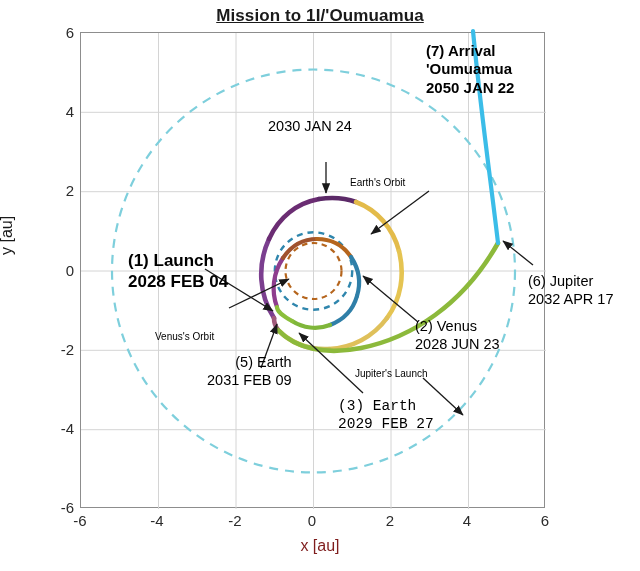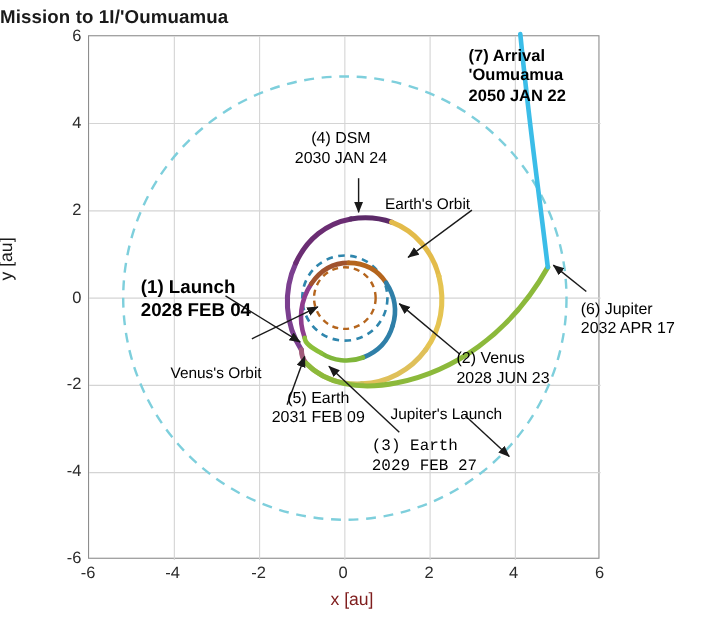--- a/index.html
+++ b/index.html
@@ -6,22 +6,23 @@
   body{
     width:640px;height:571px;
     background:#ffffff;
     font-family:"Liberation Sans", sans-serif;
     position:relative;
     overflow:hidden;
   }
   #chart-root{position:absolute;left:0;top:0;width:640px;height:571px;}
   .title{
     position:absolute;left:0;top:6px;width:640px;
-    font-size:17px;font-weight:bold;color:#1a1a1a;
+    text-align:center;font-size:17px;font-weight:bold;color:#1a1a1a;
     letter-spacing:0.1px;
+    text-decoration:underline;
   }
   .plot-area{
     position:absolute;left:80px;top:32px;width:465px;height:476px;
     border:1px solid #8d8d8d;
     box-sizing:border-box;
     background:#ffffff;
   }
   .svg-layer{position:absolute;left:0;top:0;width:465px;height:476px;overflow:visible;}
   .ytick-lbl{
     position:absolute;width:34px;text-align:right;
@@ -40,21 +41,21 @@
     font-size:16px;color:#1a1a1a;
     transform:rotate(-90deg);
     transform-origin:left top;
     white-space:nowrap;
   }
   .ann{
     position:absolute;color:#000;line-height:1.22;white-space:nowrap;
   }
   .ann.big{font-size:14.5px;}
   .ann.bold{font-size:17px;font-weight:bold;}
-  .ann.small{font-size:14px;}
+  .ann.small{font-size:10px;}
   .ann.bigger{font-size:15px;font-weight:bold;}
 </style>
 </head>
 <body>
 
 <div id="chart-root">
 
   <div class="title">Mission to 1I/'Oumuamua</div>
 
   <div class="ytick-lbl" style="left:40px;top:24px;">6</div>
@@ -159,21 +160,20 @@
     </svg>
   </div>
 
   <div class="ann bigger" style="left:426px;top:42px;">
     <div>(7) Arrival</div>
     <div>'Oumuamua</div>
     <div>2050 JAN 22</div>
   </div>
 
   <div class="ann big" style="left:268px;top:118px;text-align:center;">
-    <div>(4) DSM</div>
     <div>2030 JAN 24</div>
   </div>
 
   <div class="ann small" style="left:350px;top:177px;">Earth's Orbit</div>
 
   <div class="ann bold" style="left:128px;top:251px;">
     <div>(1) Launch</div>
     <div>2028 FEB 04</div>
   </div>
 
@@ -182,21 +182,21 @@
   <div class="ann big" style="left:415px;top:318px;">
     <div>(2) Venus</div>
     <div>2028 JUN 23</div>
   </div>
 
   <div class="ann big" style="left:528px;top:227px;margin-top:46px;">
     <div>(6) Jupiter</div>
     <div>2032 APR 17</div>
   </div>
 
-  <div class="ann big" style="left:207px;top:354px;text-align:center;margin-left:40px;">
+  <div class="ann big" style="left:207px;top:354px;text-align:right;">
     <div>(5) Earth</div>
     <div>2031 FEB 09</div>
   </div>
 
   <div class="ann small" style="left:355px;top:368px;">Jupiter's Launch</div>
 
   <div class="ann big" style="left:338px;top:398px;text-align:left;font-family:Liberation Mono, monospace;">
     <div>(3) Earth</div>
     <div>2029 FEB 27</div>
   </div>

